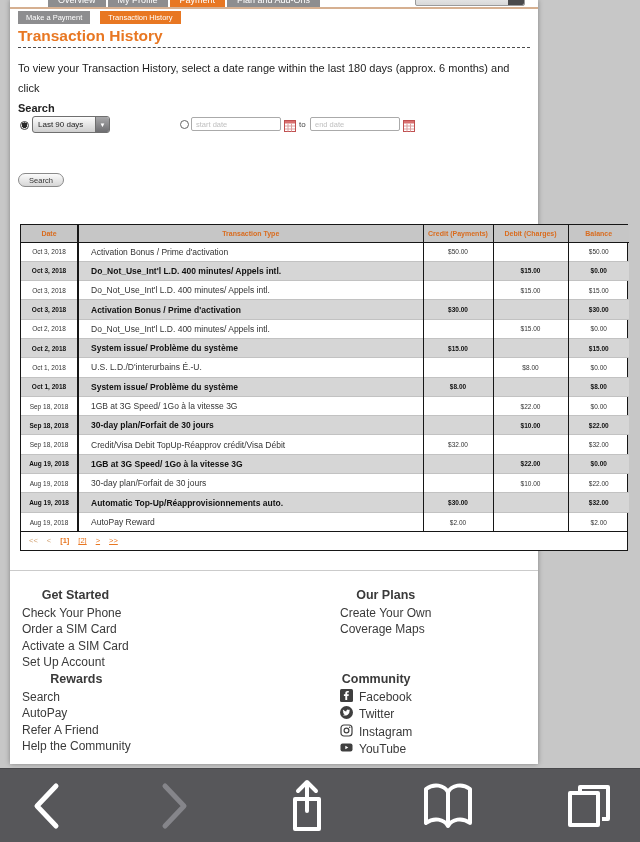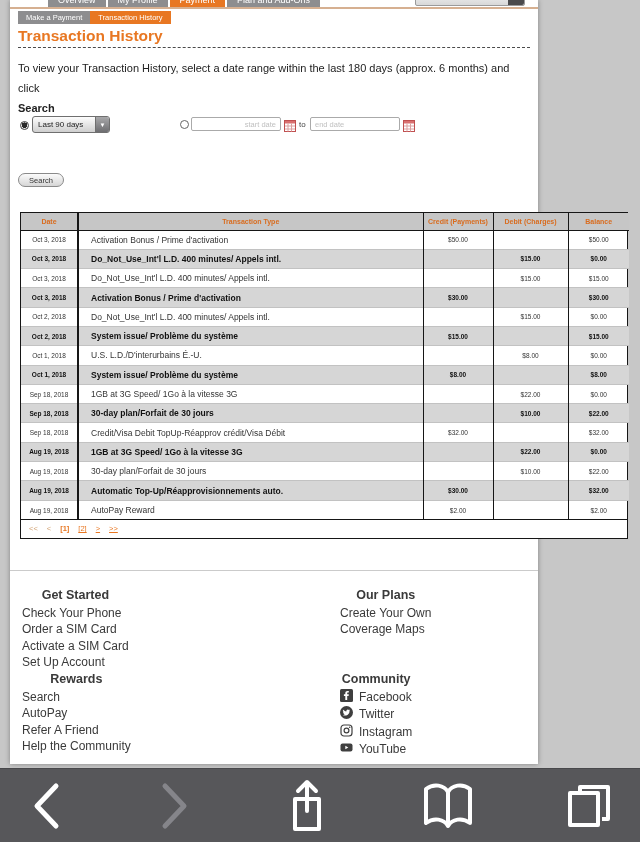--- a/index.html
+++ b/index.html
@@ -13,21 +13,21 @@
   
   .navclip { position:absolute; top:0; left:0; right:0; height:7px; overflow:hidden; background:#fff; }
   .navbar { position:absolute; bottom:0; left:38px; display:flex; gap:2px; }
   .navtab { background:#8d8d8f; color:#fff; font-size:9px; padding:6px 10px 2px; white-space:nowrap; }
   .navtab.active { background:#e87722; }
   .acct-select { position:absolute; right:13px; top:-9px; width:110px; height:15px;
                  background:linear-gradient(#f4f4f4,#d8d8d8); border:1px solid #9a9a9a; border-radius:2px; }
   .acct-select .arrowbox { position:absolute; right:0; top:0; bottom:0; width:16px; background:#4a4a4c; border-radius:0 2px 2px 0; }
   .tanline { position:absolute; top:7px; left:0; right:0; height:2px; background:#d6b091; }
 
-  .subtabs { position:absolute; top:11px; left:8px; display:flex; gap:0; }
+  .subtabs { position:absolute; top:11px; left:8px; display:flex; gap:10px; }
   .subtab { color:#fff; font-size:7.5px; line-height:13px; padding:0 8px; background:#8d8d8f; cursor:pointer; }
   .subtab.active { background:#e87722; }
 
   .pagetitle { position:absolute; top:27px; left:8px; font-size:15.5px; font-weight:bold; color:#e87722; }
   .dashrule { position:absolute; top:47px; left:8px; right:8px; border-top:1.5px dashed #4a4a4a; }
 
   .intro { position:absolute; top:58px; left:8px; right:14px; font-size:11px; color:#222; line-height:20px; }
   .intro b { font-weight:bold; }
 
   
@@ -38,31 +38,31 @@
   .selectbox { position:absolute; left:22px; top:116px; width:78px; height:17px;
                border:1px solid #6f6f6f; border-radius:3px; background:linear-gradient(#fdfdfd,#cfcfcf);
                display:flex; align-items:center; font-size:8px; color:#1c1c1c; }
   .selectbox .val { flex:1; padding-left:5px; }
   .selectbox .arrowbox { width:14px; align-self:stretch; background:linear-gradient(#a8a8aa,#6d6d70);
                border-left:1px solid #6f6f6f; border-radius:0 2px 2px 0; color:#fff; font-size:6px;
                display:flex; align-items:center; justify-content:center; }
   .dateinput { position:absolute; top:117px; width:90px; height:14px; border:1px solid #aaa; border-radius:2px;
                font-size:7.5px; padding:0 4px; color:#333; font-family:"Liberation Sans",sans-serif; }
   .dateinput::placeholder { color:#c0c0c0; }
-  #start-date { left:181px;text-align:right; } #end-date { left:300px; }
+  #start-date { left:181px; } #end-date { left:300px; }
   .calicon { position:absolute; top:118px; width:12px; height:12px; cursor:pointer; }
   #cal-start { left:274px; } #cal-end { left:393px; }
   .tolabel { position:absolute; left:289px; top:120px; font-size:8px; color:#444; }
 
   .searchbtn { position:absolute; left:8px; top:173px; width:46px; height:14px; border:1px solid #8a8a8a;
                border-radius:8px; background:linear-gradient(#fbfbfb,#d6d6d6); font-size:7.5px; color:#333;
                font-family:"Liberation Sans",sans-serif; cursor:pointer; line-height:11px; }
 
   
-  .tablebox { position:absolute; left:10px; top:212px; width:608px; border:1.5px solid #161616; background:#fff; }
+  .tablebox { position:absolute; left:10px; top:224px; width:608px; border:1.5px solid #161616; background:#fff; }
   table.tx { border-collapse:collapse; table-layout:fixed; width:100%; }
   .tx col.c-date{width:57px}.tx col.c-type{width:345px}.tx col.c-credit{width:70px}.tx col.c-debit{width:75px}.tx col.c-bal{width:61px}
   .tx th { background:#c6c6c6; color:#d96c1f; font-size:7px; font-weight:bold; height:17px; text-align:center;
            border-bottom:1px solid #161616; }
   .tx td { height:19.3px; font-size:6.5px; color:#333; text-align:center; overflow:hidden; white-space:nowrap; }
   .tx td.type { text-align:left; padding-left:12px; font-size:8.5px; }
   .tx tr.alt td { background:#d6d6d6; font-weight:bold; color:#111; }
   .tx td:first-child, .tx th:first-child { border-right:2px solid #161616; }
   .tx td:nth-child(2), .tx th:nth-child(2) { border-right:1.5px solid #161616; }
   .tx td:nth-child(3), .tx th:nth-child(3),

